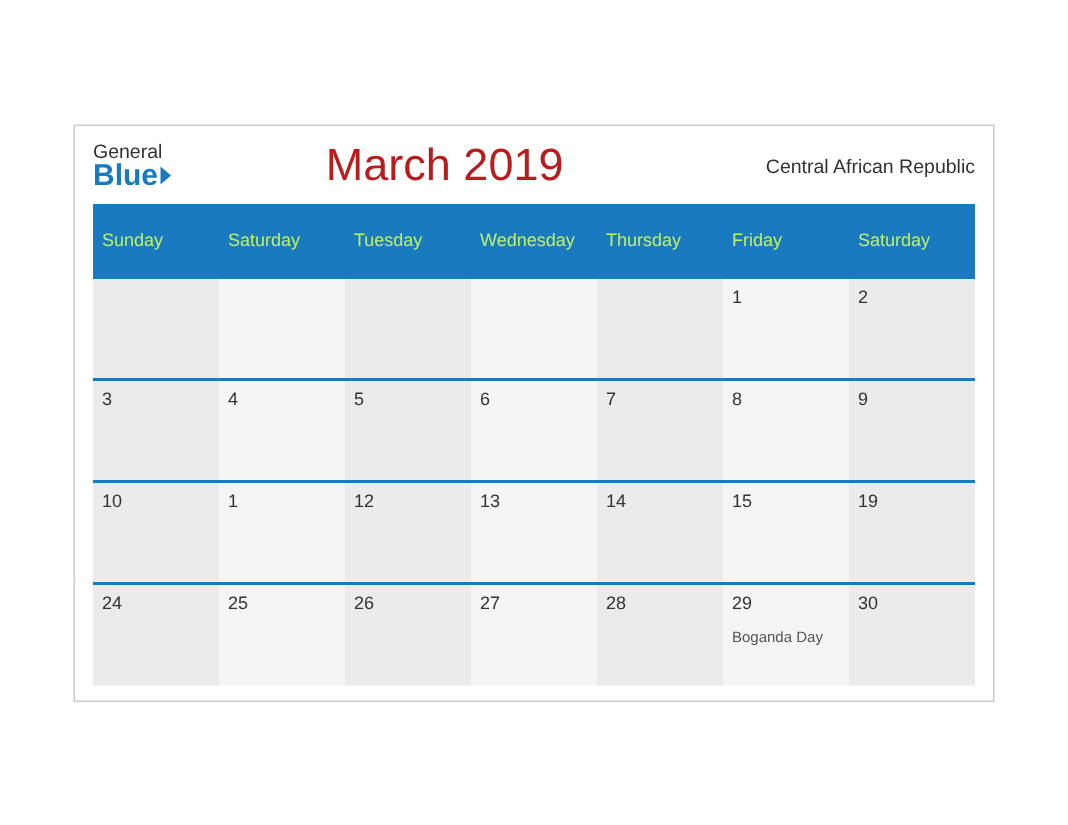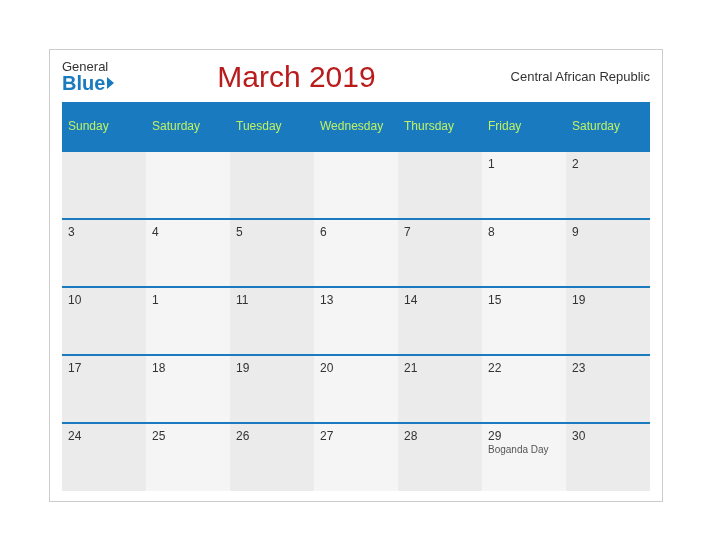--- a/index.html
+++ b/index.html
@@ -97,21 +97,21 @@
     }
     .day-num {
       display: block;
       font-size: 12px;
       color: #333;
     }
     .event-text {
       display: block;
       font-size: 10px;
       color: #555;
-      margin-top: 1px;
+      margin-top: 11px;
     }
   </style>
 </head>
 <body>
 
 <div class="calendar-wrapper">
   <div class="header">
     <div class="logo">
       <span class="logo-general">General</span>
       <span class="logo-blue">
@@ -173,56 +173,33 @@
           </td>
         </tr>
         <tr>
           <td>
             <span class="day-num">10</span>
           </td>
           <td>
             <span class="day-num">1</span>
           </td>
           <td>
-            <span class="day-num">11</span>
+            <span class="day-num">12</span>
           </td>
           <td>
             <span class="day-num">13</span>
           </td>
           <td>
             <span class="day-num">14</span>
           </td>
           <td>
             <span class="day-num">15</span>
           </td>
           <td>
             <span class="day-num">19</span>
-          </td>
-        </tr>
-        <tr>
-          <td>
-            <span class="day-num">17</span>
-          </td>
-          <td>
-            <span class="day-num">18</span>
-          </td>
-          <td>
-            <span class="day-num">19</span>
-          </td>
-          <td>
-            <span class="day-num">20</span>
-          </td>
-          <td>
-            <span class="day-num">21</span>
-          </td>
-          <td>
-            <span class="day-num">22</span>
-          </td>
-          <td>
-            <span class="day-num">23</span>
           </td>
         </tr>
         <tr>
           <td>
             <span class="day-num">24</span>
           </td>
           <td>
             <span class="day-num">25</span>
           </td>
           <td>

